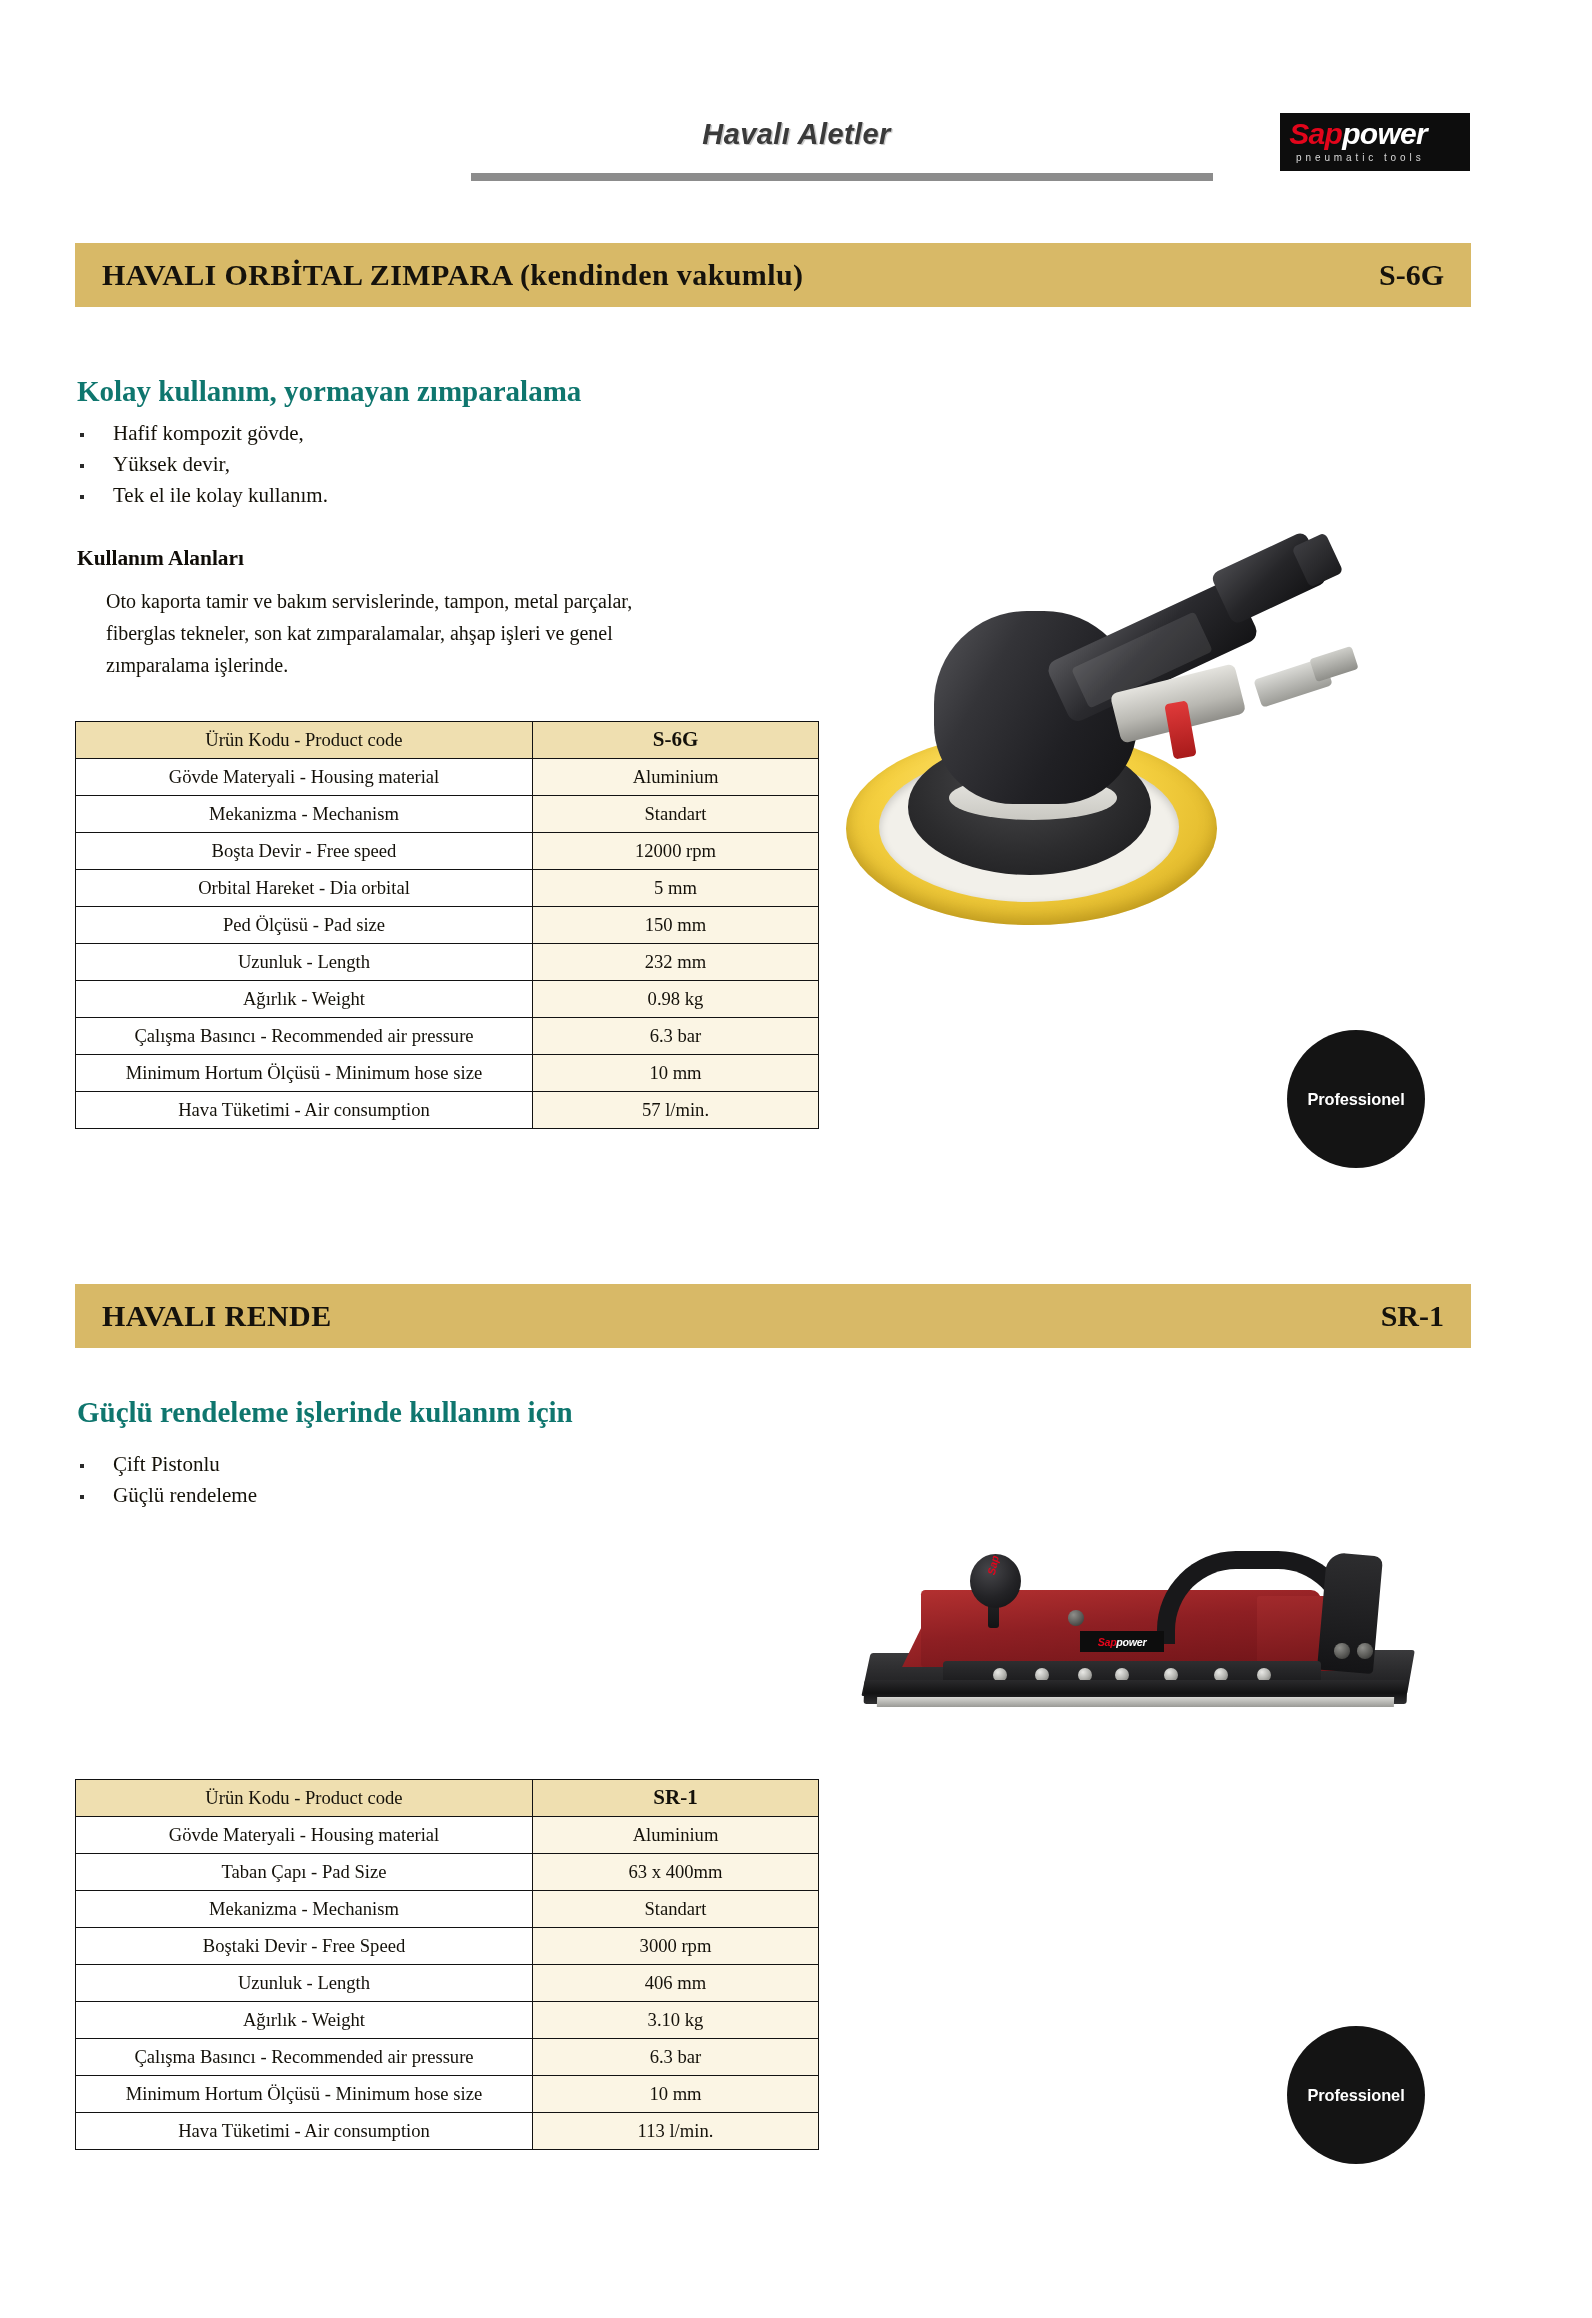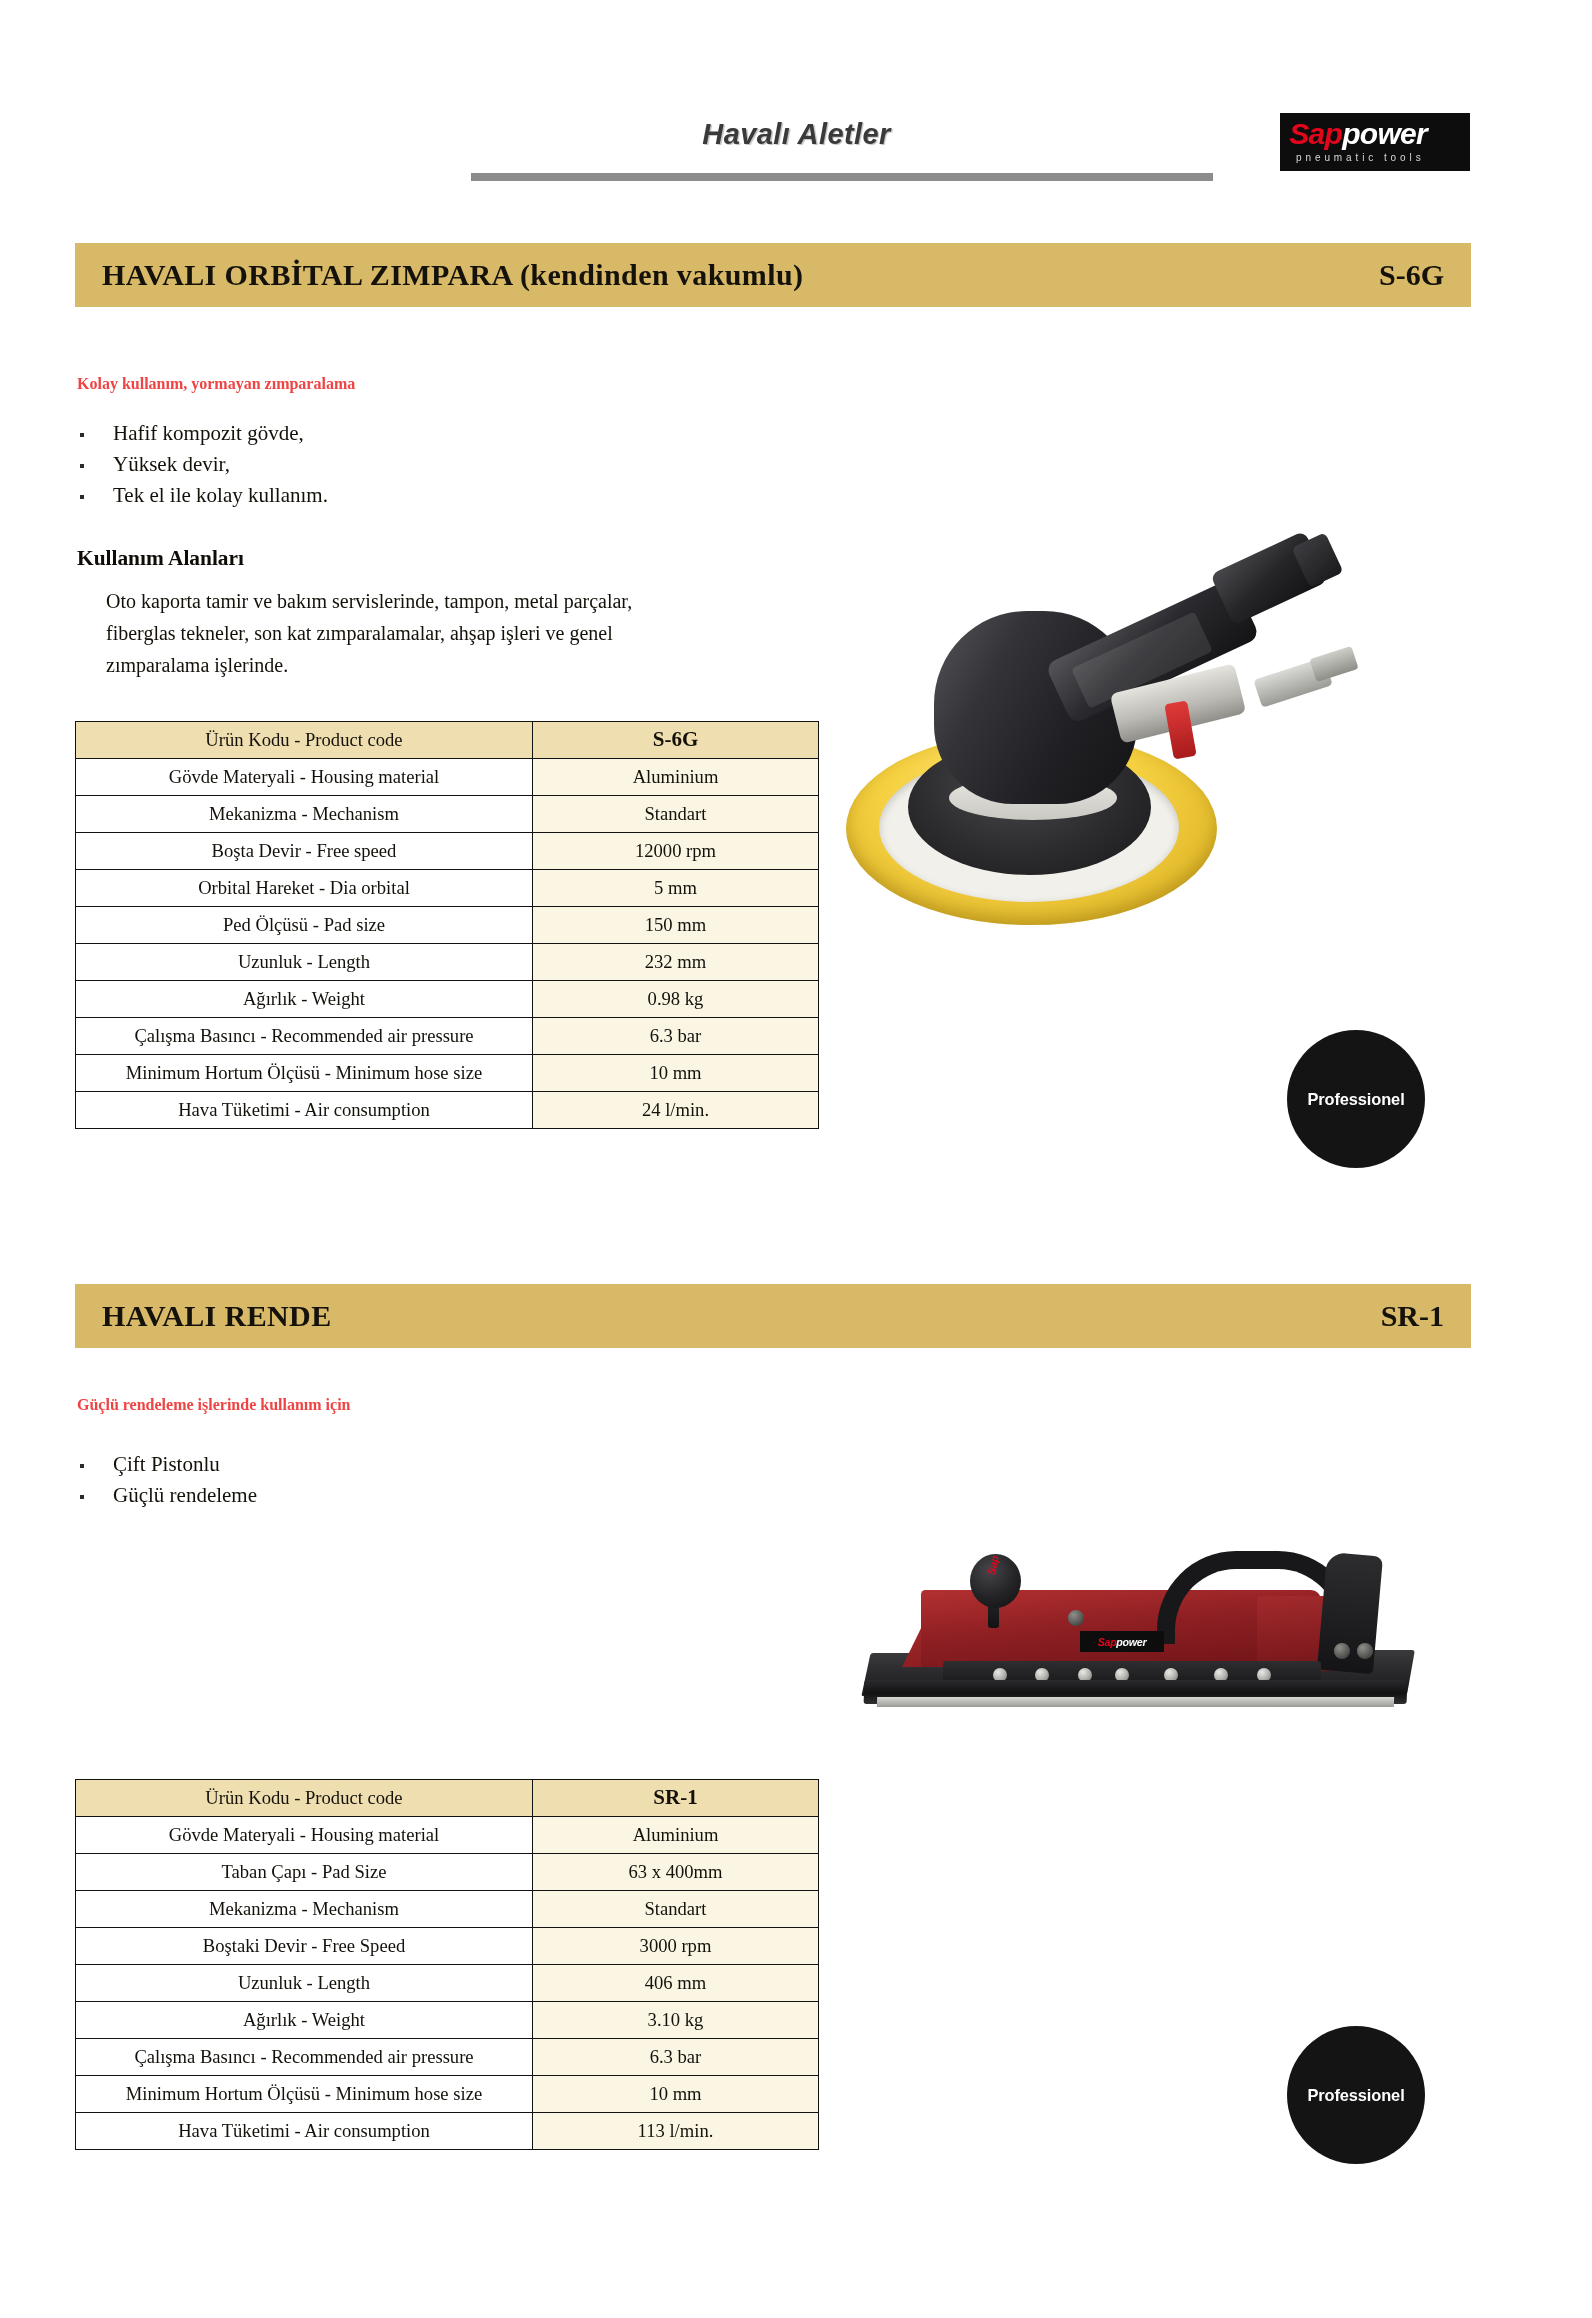--- a/index.html
+++ b/index.html
@@ -125,22 +125,22 @@
     white-space: nowrap;
   }
   #banner-1 { top: 243px; }
   #banner-2 { top: 1241px; margin-top: 43px; }
 
   
   .lead {
     position: absolute;
     font-family: "Liberation Serif", serif;
     font-weight: bold;
-    font-size: 16px;
-    color: #ef4444;
+    font-size: 29px;
+    color: #0f766e;
     white-space: nowrap;
   }
   #lead-1 { left: 77px; top: 375px; }
   #lead-2 { left: 77px; top: 1396px; }
 
   .bullets {
     position: absolute;
     list-style: none;
   }
   #bullets-1 { left: 77px; top: 418px; }
@@ -661,21 +661,21 @@
       <tr>
         <td class="label">Çalışma Basıncı - Recommended air pressure</td>
         <td class="value">6.3 bar</td>
       </tr>
       <tr>
         <td class="label">Minimum Hortum Ölçüsü - Minimum hose size</td>
         <td class="value">10 mm</td>
       </tr>
       <tr>
         <td class="label">Hava Tüketimi - Air consumption</td>
-        <td class="value">24 l/min.</td>
+        <td class="value">57 l/min.</td>
       </tr>
     </tbody>
   </table>
 
   <div class="pro-badge" id="pro-badge-1">
     <span>Professionel</span>
   </div>
 
   <div class="banner" id="banner-2">
     <div class="banner-title">HAVALI RENDE</div>

